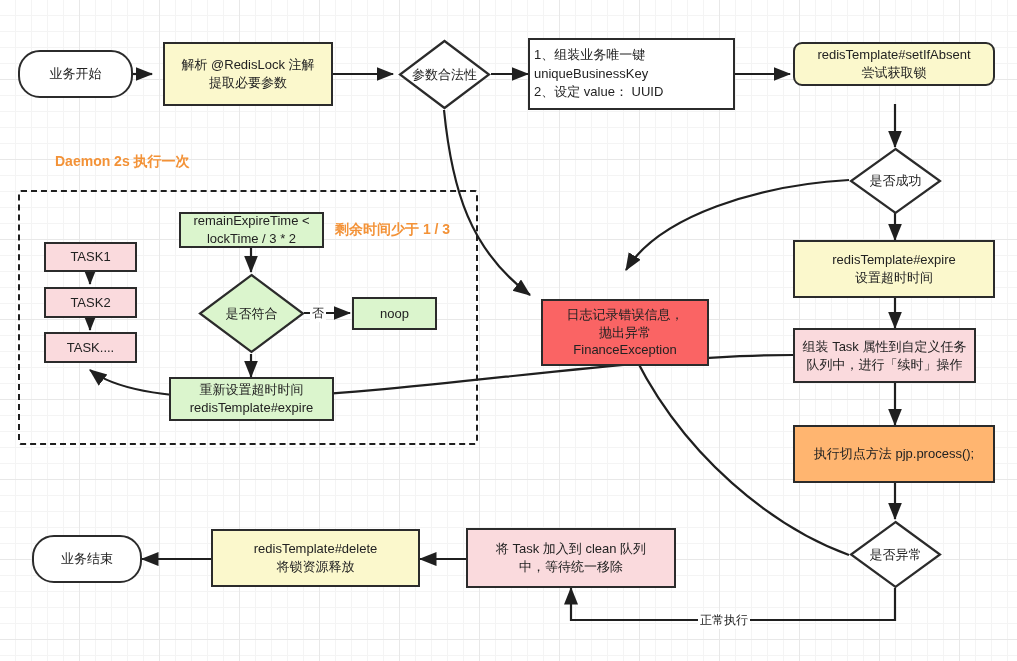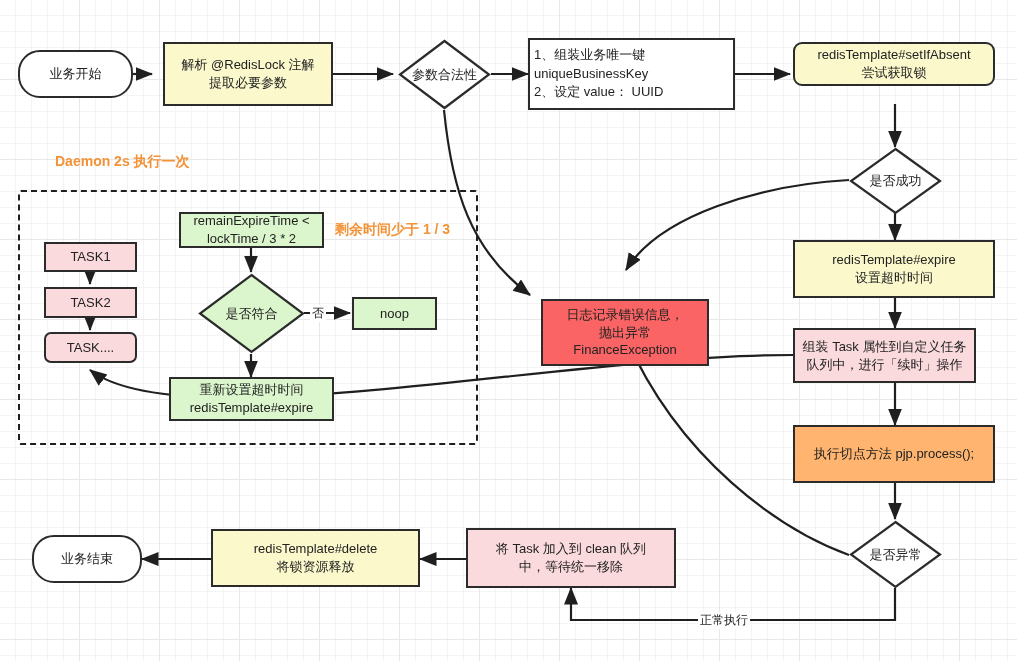--- a/index.html
+++ b/index.html
@@ -213,21 +213,21 @@
   <div class="node pink" style="left:466px; top:528px; width:210px; height:60px;">将 Task 加入到 clean 队列
 中，等待统一移除</div>
 
   <div class="node terminal" style="left:32px; top:535px; width:110px; height:48px;">业务结束</div>
 
   <div class="node yellow" style="left:211px; top:529px; width:209px; height:58px;">redisTemplate#delete
 将锁资源释放</div>
 
   <div class="node pink" style="left:44px; top:242px; width:93px; height:30px;">TASK1</div>
   <div class="node pink" style="left:44px; top:287px; width:93px; height:31px;">TASK2</div>
-  <div class="node pink" style="left:44px; top:332px; width:93px; height:31px;border-radius:7px;">TASK....</div>
+  <div class="node pink" style="left:44px; top:332px; width:93px; height:31px;">TASK....</div>
 
   <div class="node green" style="left:179px; top:212px; width:145px; height:36px;">remainExpireTime &lt;
 lockTime / 3 * 2</div>
 
   <div class="notelabel" style="left:335px; top:221px;">剩余时间少于 1 / 3</div>
 
   <div class="diamond" style="left:198px; top:273px; width:107px; height:81px;">
     <svg class="dshape" viewBox="0 0 107 81" preserveAspectRatio="none">
       <polygon points="53.5,2 105,40.5 53.5,79 2,40.5" fill="#dbf5cd" stroke="#2b2b2b" stroke-width="2.2"></polygon>
     </svg>

